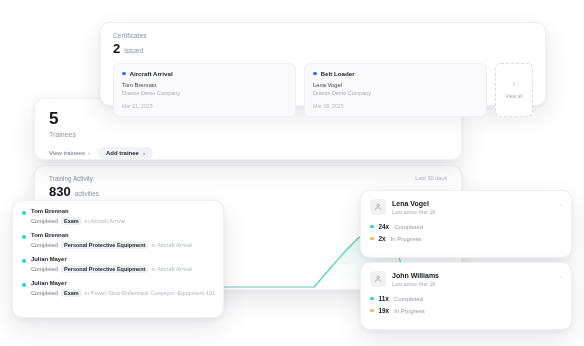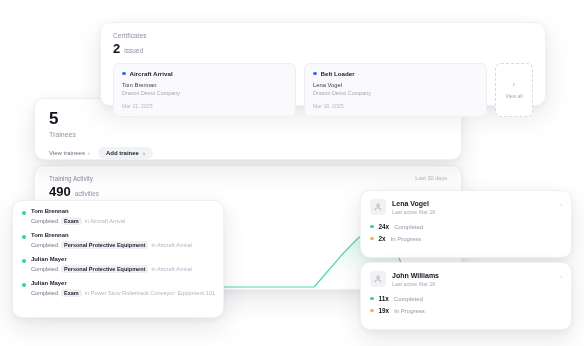--- a/index.html
+++ b/index.html
@@ -154,21 +154,21 @@
         <span class="c">›</span>
       </div>
     </div>
   </div>
 
   <div class="card" id="activity-card">
     <div class="act-top">
       <div>
         <div class="act-label">Training Activity</div>
         <div class="act-count-row">
-          <span class="act-count">490</span>
+          <span class="act-count">830</span>
           <span class="act-count-unit">activities</span>
         </div>
       </div>
       <div class="act-range">Last 30 days</div>
     </div>
     <div id="chart-wrap">
       <svg id="chart-svg" viewBox="0 0 428 76" preserveAspectRatio="none">
         <defs>
           <linearGradient id="areaFill" x1="0" y1="0" x2="0" y2="1">
             <stop offset="0%" stop-color="#c9f2e6" stop-opacity="0.95"></stop>

